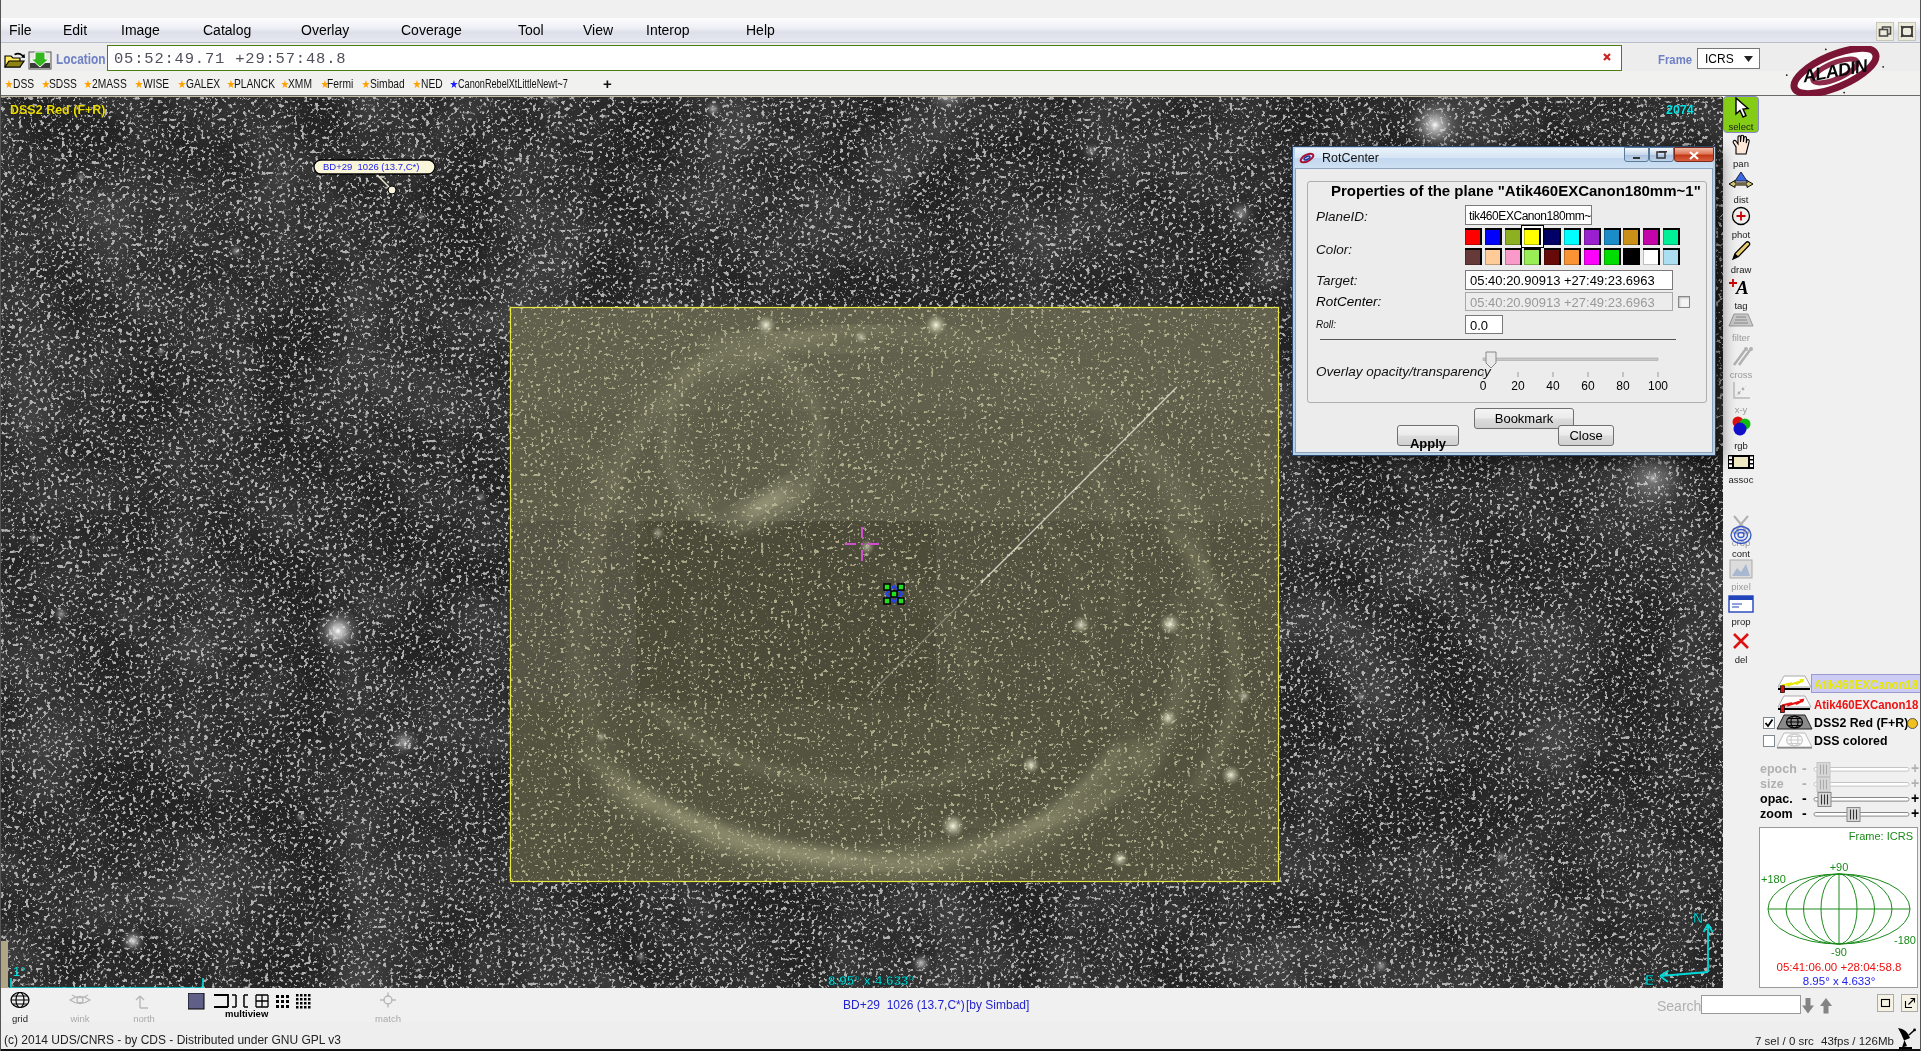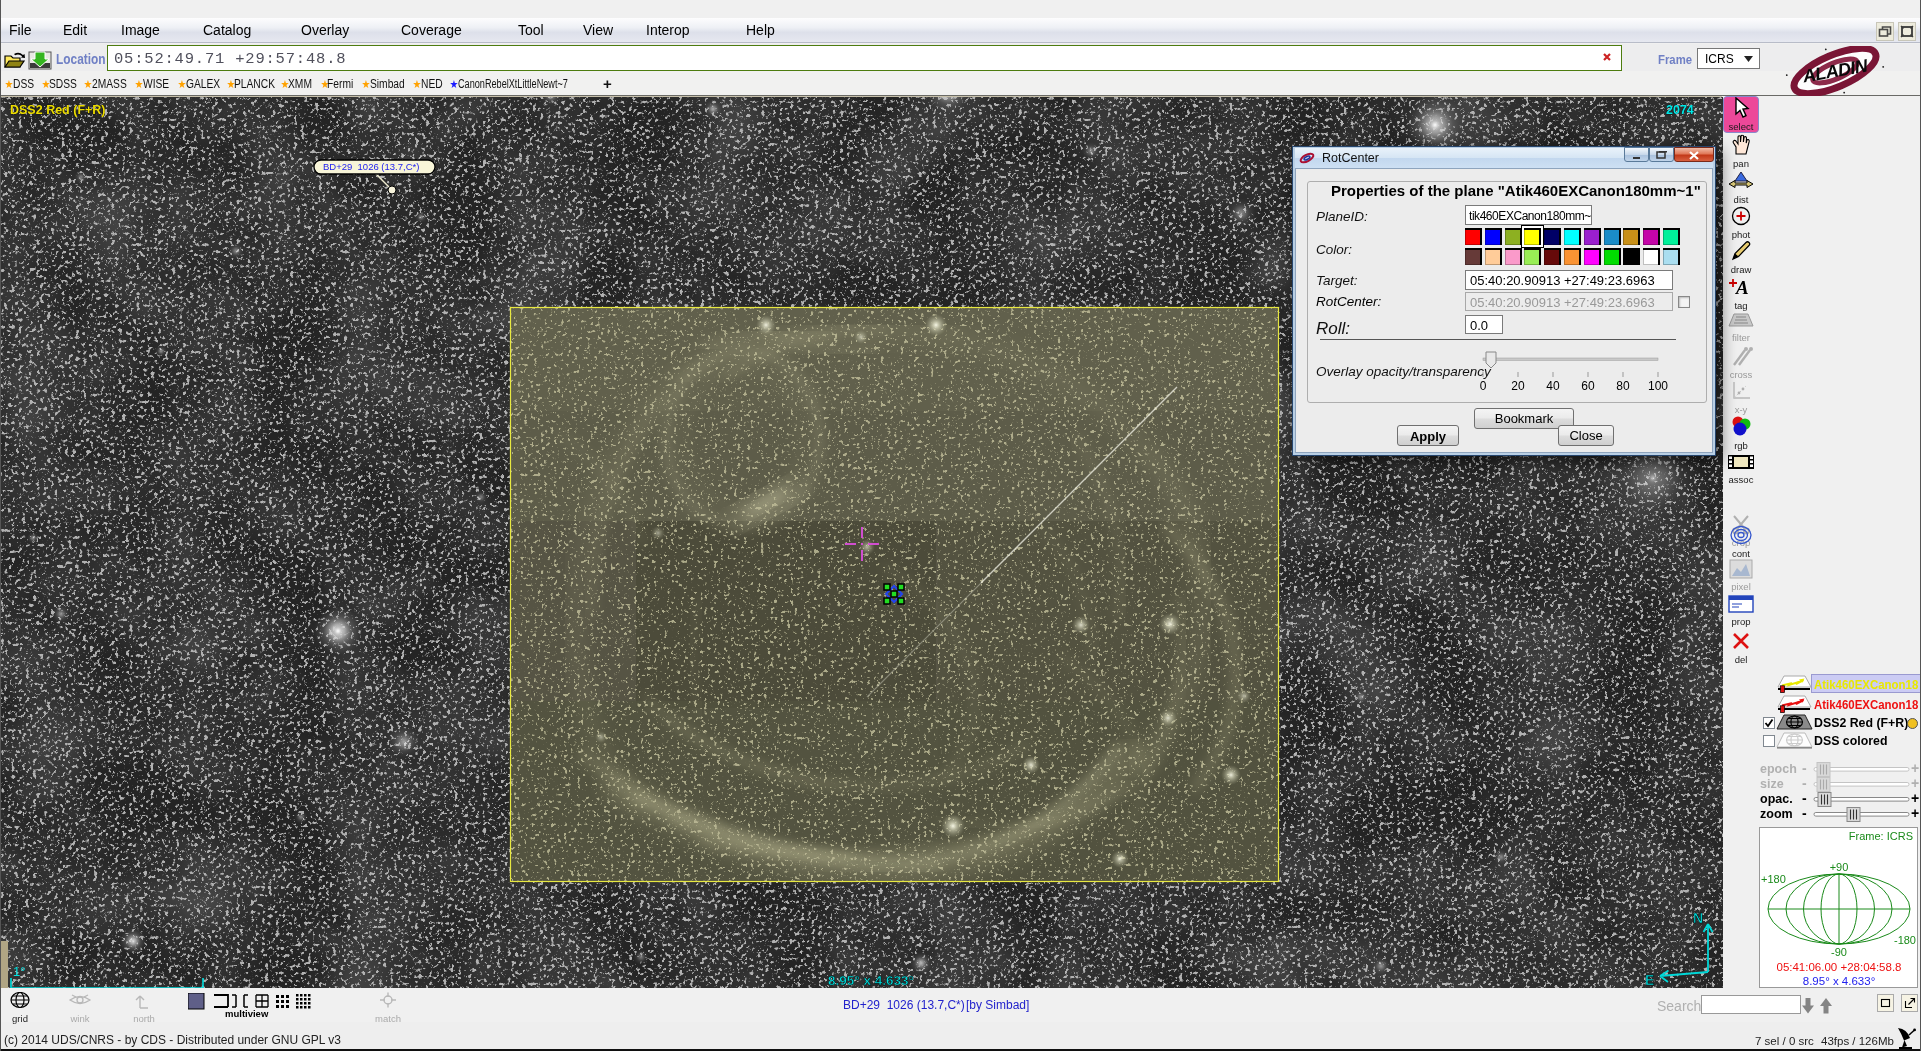--- a/index.html
+++ b/index.html
@@ -279,21 +279,21 @@
 <text x="1692" y="826" font-family="Liberation Sans" font-size="14" font-weight="bold" fill="#00d8d8" stroke="#000" stroke-width="0.5">N</text>
 <text x="1644" y="888" font-family="Liberation Sans" font-size="14" font-weight="bold" fill="#00d8d8" stroke="#000" stroke-width="0.5">E</text>
 <text x="827" y="888" font-family="Liberation Sans" font-size="13.5" font-weight="bold" fill="#00dddd" stroke="#000" stroke-width="0.4">8.95° x 4.633°</text>
 <text x="9" y="17" font-family="Liberation Sans" font-size="12.5" font-weight="bold" fill="#ecdc00" stroke="#000" stroke-width="0.5" paint-order="stroke">DSS2 Red (F+R)</text>
 <text x="1665" y="17" font-family="Liberation Sans" font-size="12.5" font-weight="bold" fill="#00e8e8" stroke="#000" stroke-width="0.5" paint-order="stroke">2074</text>
 
 </svg>
 </div>
 <div id="bottomrow" class="abs"></div>
     <div id="statusrow" class="abs"></div>
-    <div class="tool" style="top:96px;background:#ec4899;border:1px solid #8888cc;border-radius:4px;"><svg width="20" height="22" viewBox="0 0 20 22">
+    <div class="tool" style="top:96px;background:#84cc16;border:1px solid #8888cc;border-radius:4px;"><svg width="20" height="22" viewBox="0 0 20 22">
         <path d="M5 1 L5 17 L9 13.5 L12 20 L15 18.6 L12 12 L17 11.5 Z" fill="#fff" stroke="#000" stroke-width="1.4"></path>
       </svg><span class="lbl">select</span></div>
 <div class="tool" style="top:134px;"><svg width="22" height="22" viewBox="0 0 22 22">
         <path d="M6 20 L6 13 L3.5 9 q-1 -2 0.8 -2.6 q1.4 -0.3 2.2 1.4 L8 10 L8 3.4 q0 -1.6 1.3 -1.6 q1.2 0 1.2 1.6 L10.5 8 L11 2.6 q0.1 -1.5 1.4 -1.4 q1.3 0 1.2 1.6 L13.4 8 L14 3.8 q0.2 -1.4 1.4 -1.2 q1.2 0.2 1.1 1.7 L16.2 9 L16.8 6.6 q0.4 -1.3 1.5 -1 q1.2 0.4 0.9 1.8 L17.5 14 L16 20 Z" fill="#ffe8d8" stroke="#000" stroke-width="1.1"></path>
       </svg><span class="lbl">pan</span></div>
 <div class="tool" style="top:170px;"><svg width="26" height="22" viewBox="0 0 26 22">
         <path d="M13 2 L19 11 L7 11 Z" fill="#3a6ae0" stroke="#224"></path>
         <path d="M1 14 L7 10.5 L7 13 L19 13 L19 10.5 L25 14 L19 17.5 L19 15 L7 15 L7 17.5 Z" fill="#d8c878" stroke="#000" stroke-width="1"></path>
       </svg><span class="lbl">dist</span></div>
 <div class="tool" style="top:205px;"><svg width="22" height="22" viewBox="0 0 22 22">
@@ -631,21 +631,21 @@
 <div class="sw" style="left:1583.8px;top:248px;background:#ff00ff"></div>
 <div class="sw" style="left:1603.6px;top:248px;background:#00dd00"></div>
 <div class="sw" style="left:1623.4px;top:248px;background:#000000"></div>
 <div class="sw" style="left:1643.2px;top:248px;background:#ffffff"></div>
 <div class="sw" style="left:1663.0px;top:248px;background:#aadef0"></div>
 <span class="abs ital" style="left:1316px;top:273px;font-size:13.5px;color:#111">Target:</span>
 <div class="fld" style="left:1465px;top:270px;width:208px;height:20px;padding:2px 0 0 4px">05:40:20.90913 +27:49:23.6963</div>
 <span class="abs ital" style="left:1316px;top:294px;font-size:13.5px;color:#000000">RotCenter:</span>
 <div class="fld" style="left:1465px;top:292px;width:208px;height:19px;padding:2px 0 0 4px;color:#999;background:#ececec;border-color:#a8a8a8">05:40:20.90913 +27:49:23.6963</div>
 <div class="abs" style="left:1678px;top:296px;width:12px;height:12px;background:#f4f4f4;border:1px solid #888;box-shadow:inset 1px 1px 2px #bbb"></div>
-<span class="abs ital" style="left:1316px;top:319px;font-size:17px;color:#111">Roll:</span>
+<span class="abs ital" style="left:1316px;top:319px;font-size:10px;color:#111">Roll:</span>
 <div class="fld" style="left:1465px;top:315px;width:38px;height:19px;padding:2px 0 0 4px">0.0</div>
 <div class="abs" style="left:1320px;top:339px;width:356px;height:1px;background:#555"></div>
 <span class="abs ital" style="left:1316px;top:364px;font-size:13.5px;color:#111">Overlay opacity/transparency</span>
 <svg class="abs" style="left:1478px;top:350px" width="190" height="42" viewBox="0 0 190 42">
 <rect x="5" y="8" width="175" height="2.4" fill="#c8c8c8" stroke="#999" stroke-width="0.5"></rect>
 <path d="M8 2 h10 v11 l-5 5 l-5 -5 Z" fill="#e8e8e8" stroke="#888"></path>
 <g stroke="#999">
         <line x1="5" y1="22" x2="5" y2="27"></line>
         <line x1="40" y1="22" x2="40" y2="27"></line>
         <line x1="75" y1="22" x2="75" y2="27"></line>
@@ -655,15 +655,15 @@
       </g>
 <g font-size="12" fill="#000" text-anchor="middle" font-family="Liberation Sans">
         <text x="5" y="40">0</text>
         <text x="40" y="40">20</text>
         <text x="75" y="40">40</text>
         <text x="110" y="40">60</text>
         <text x="145" y="40">80</text>
         <text x="180" y="40">100</text>
       </g>
 </svg>
-<div class="btn" style="left:1397px;top:425px;width:62px;font-weight:bold;padding-top:3px">Apply</div>
+<div class="btn" style="left:1397px;top:425px;width:62px;font-weight:bold;padding-top:10px">Apply</div>
 <div class="btn" style="left:1474px;top:408px;width:100px;padding-top:2px">Bookmark</div>
 <div class="btn" style="left:1558px;top:425px;width:56px;padding-top:2px">Close</div>
 </div>
 </body></html>

